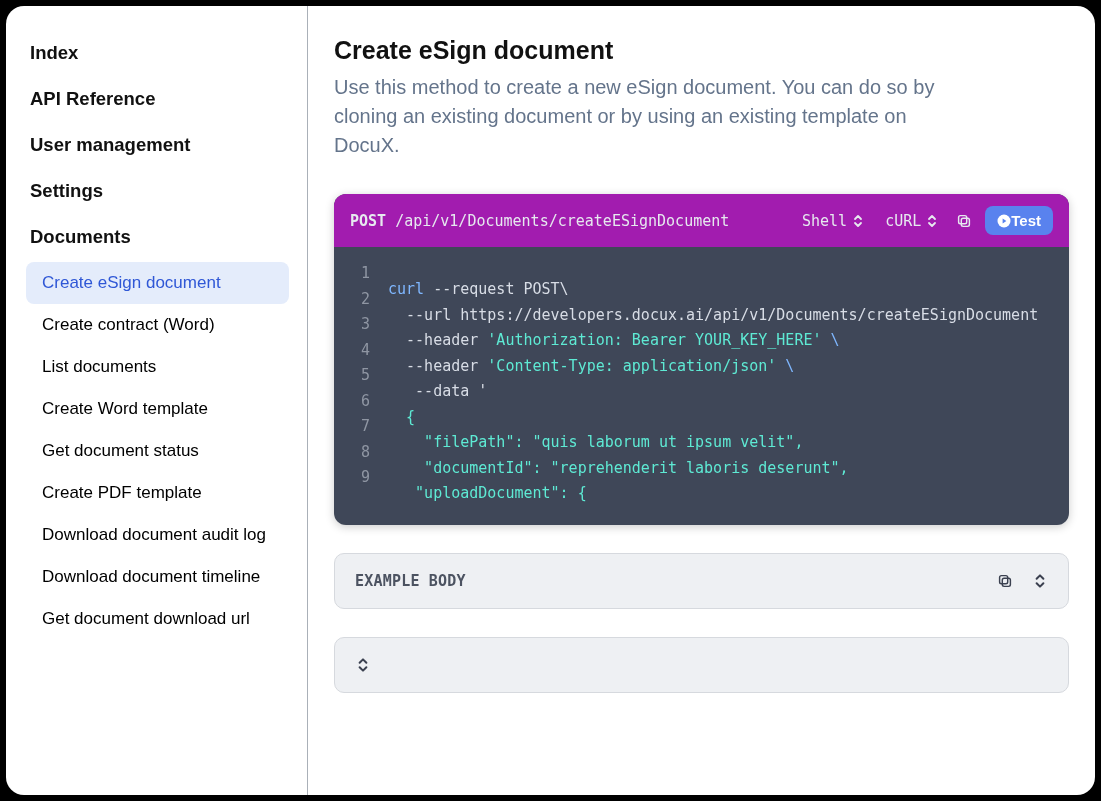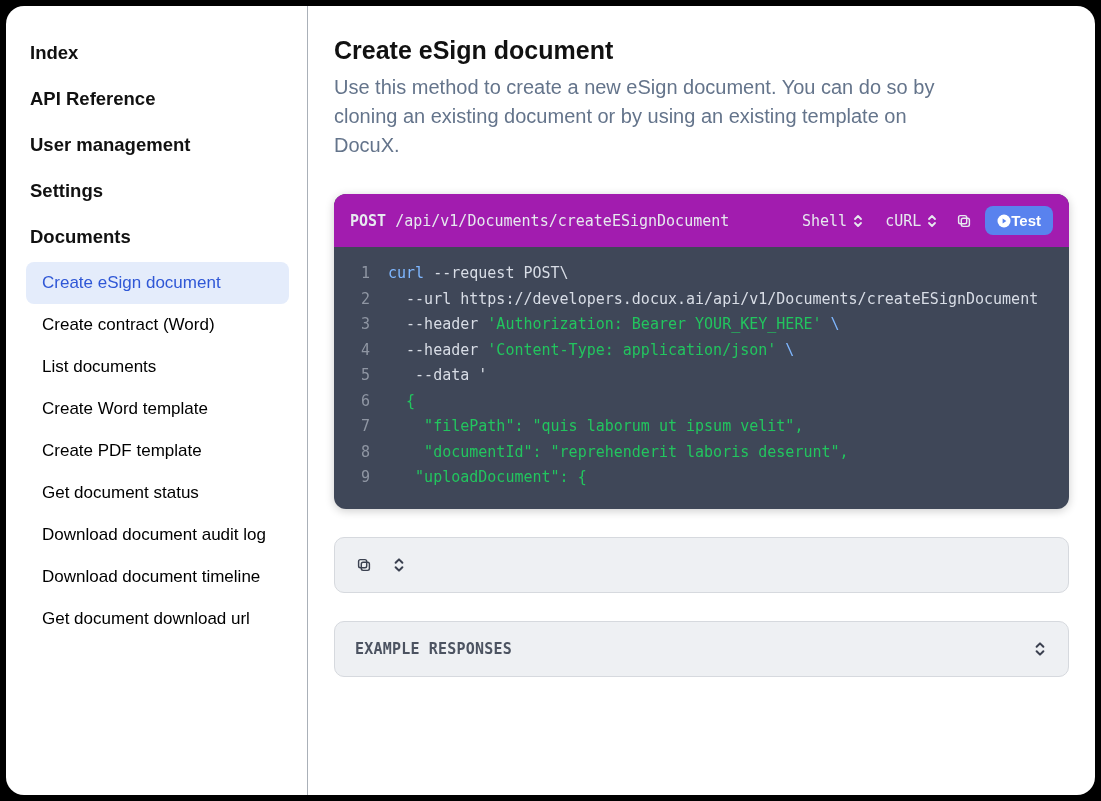--- a/index.html
+++ b/index.html
@@ -119,23 +119,23 @@
     color: #d8dde6;
   }
   .gutter {
     width: 54px;
     text-align: right;
     padding-right: 18px;
     color: #8f96a3;
     user-select: none;
   }
   .gutter div { }
-  .code-lines { flex: 1; white-space: pre; overflow-x: auto; padding-right: 16px; }
+  .code-lines { flex: 1; white-space: pre; overflow-x: auto; padding-right: 16px; margin-top: 16px; }
   .tk-kw { color: #7fb7ff; }
-  .tk-str { color: #22c55e; }
+  .tk-str { color: #5eead4; }
   .tk-cont { color: #7fb7ff; }
   
   .panel {
     background: #eef0f3;
     border: 1px solid #d6d9de;
     border-radius: 10px;
     padding: 18px 20px;
     margin-top: 28px;
     display: flex;
     align-items: center;
@@ -164,22 +164,22 @@
     <div class="nav-section">API Reference</div>
     <div class="nav-section">User management</div>
     <div class="nav-section">Settings</div>
     <div class="nav-section">Documents</div>
 
     <div class="nav-items">
       <div class="nav-item active">Create eSign document</div>
       <div class="nav-item">Create contract (Word)</div>
       <div class="nav-item">List documents</div>
       <div class="nav-item">Create Word template</div>
+      <div class="nav-item">Get document status</div>
       <div class="nav-item">Create PDF template</div>
-      <div class="nav-item">Get document status</div>
       <div class="nav-item">Download document audit log</div>
       <div class="nav-item">Download document timeline</div>
       <div class="nav-item">Get document download url</div>
     </div>
   </aside>
 
   <main class="main">
     <h1 class="page-title">Create eSign document</h1>
     <p class="page-desc">Use this method to create a new eSign document. You can do so by cloning an existing document or by using an existing template on DocuX.</p>
 
@@ -232,37 +232,37 @@
           <div>6</div>
           <div>7</div>
           <div>8</div>
           <div>9</div>
         </div>
         <div class="code-lines"><div><span class="tk-kw">curl</span><span> --request POST\</span></div><div><span>  --url https://developers.docux.ai/api/v1/Documents/createESignDocument </span></div><div><span>  --header </span><span class="tk-str">'Authorization: Bearer YOUR_KEY_HERE'</span><span class="tk-cont"> \</span></div><div><span>  --header </span><span class="tk-str">'Content-Type: application/json'</span><span class="tk-cont"> \</span></div><div><span>   --data '</span></div><div><span class="tk-str">  {</span></div><div><span class="tk-str">    "filePath": "quis laborum ut ipsum velit",</span></div><div><span class="tk-str">    "documentId": "reprehenderit laboris deserunt",</span></div><div><span class="tk-str">   "uploadDocument": {</span></div></div>
       </div>
     </div>
 
     <div class="panel">
+      <div class="panel-title">EXAMPLE BODY</div>
       <div class="panel-icons">
         <span>
           <svg width="18" height="18" viewBox="0 0 20 20" fill="none" stroke="currentColor" stroke-width="1.6">
               <rect x="7" y="7" width="9" height="9" rx="2"></rect>
               <rect x="4" y="4" width="9" height="9" rx="2"></rect>
             </svg>
         </span>
         <span>
           <svg width="16" height="18" viewBox="0 0 14 16" fill="none" stroke="currentColor" stroke-width="1.8" stroke-linecap="round" stroke-linejoin="round">
               <path d="M4 6l3-3 3 3M4 10l3 3 3-3"></path>
             </svg>
         </span>
       </div>
     </div>
 
     <div class="panel">
-      <div class="panel-title">EXAMPLE RESPONSES</div>
       <div class="panel-icons">
         <span>
           <svg width="16" height="18" viewBox="0 0 14 16" fill="none" stroke="currentColor" stroke-width="1.8" stroke-linecap="round" stroke-linejoin="round">
               <path d="M4 6l3-3 3 3M4 10l3 3 3-3"></path>
             </svg>
         </span>
       </div>
     </div>
 
   </main>

